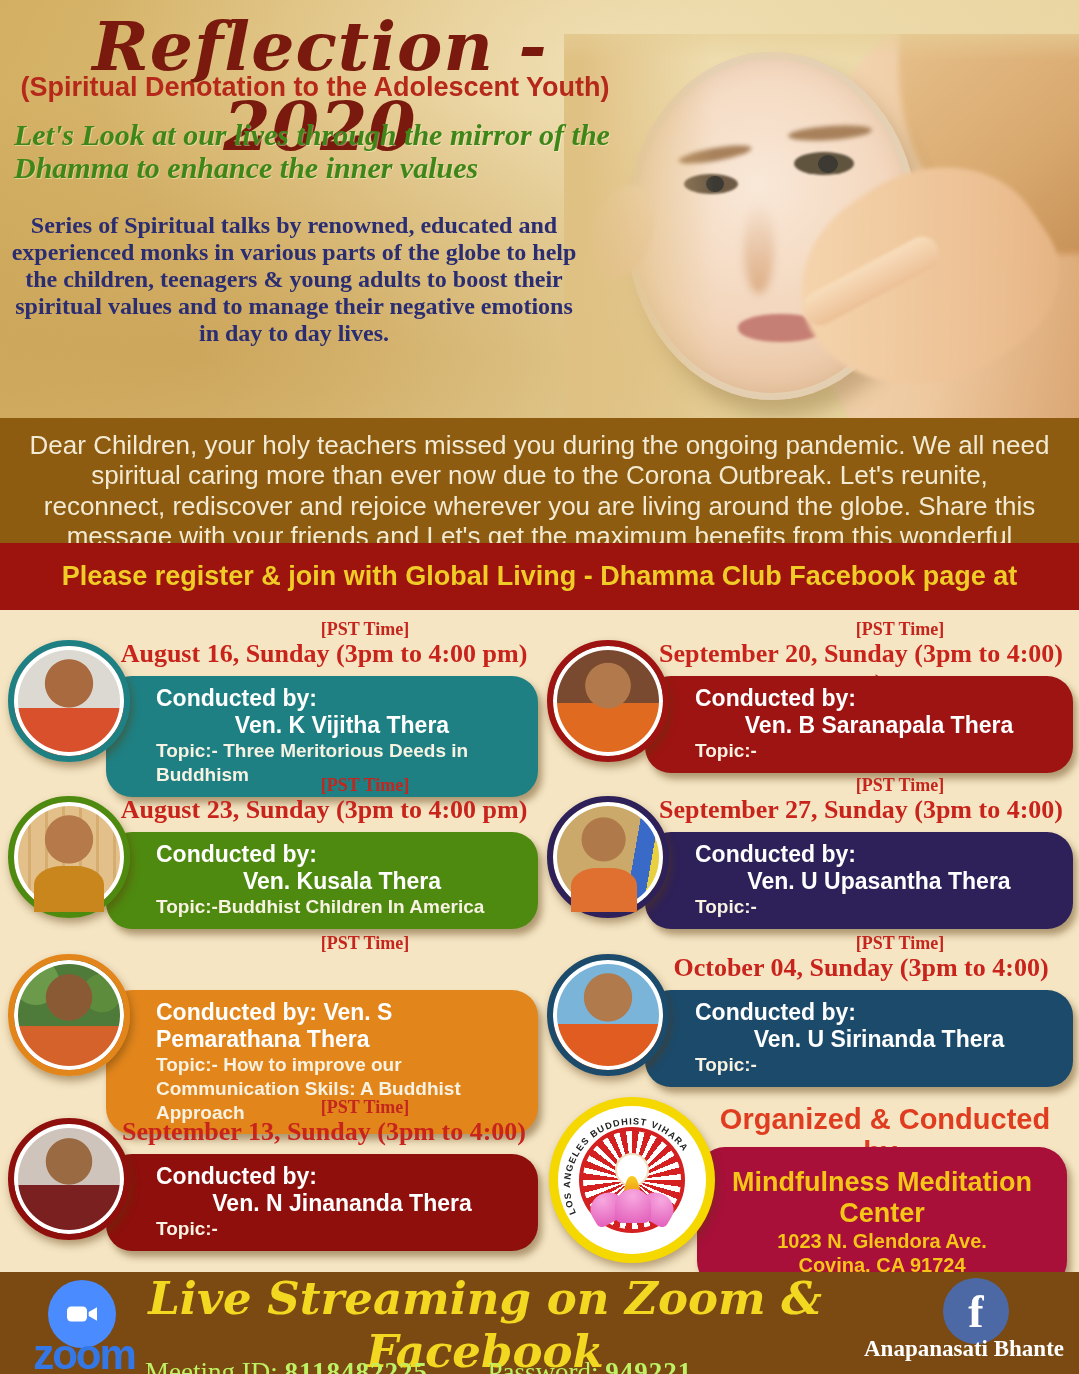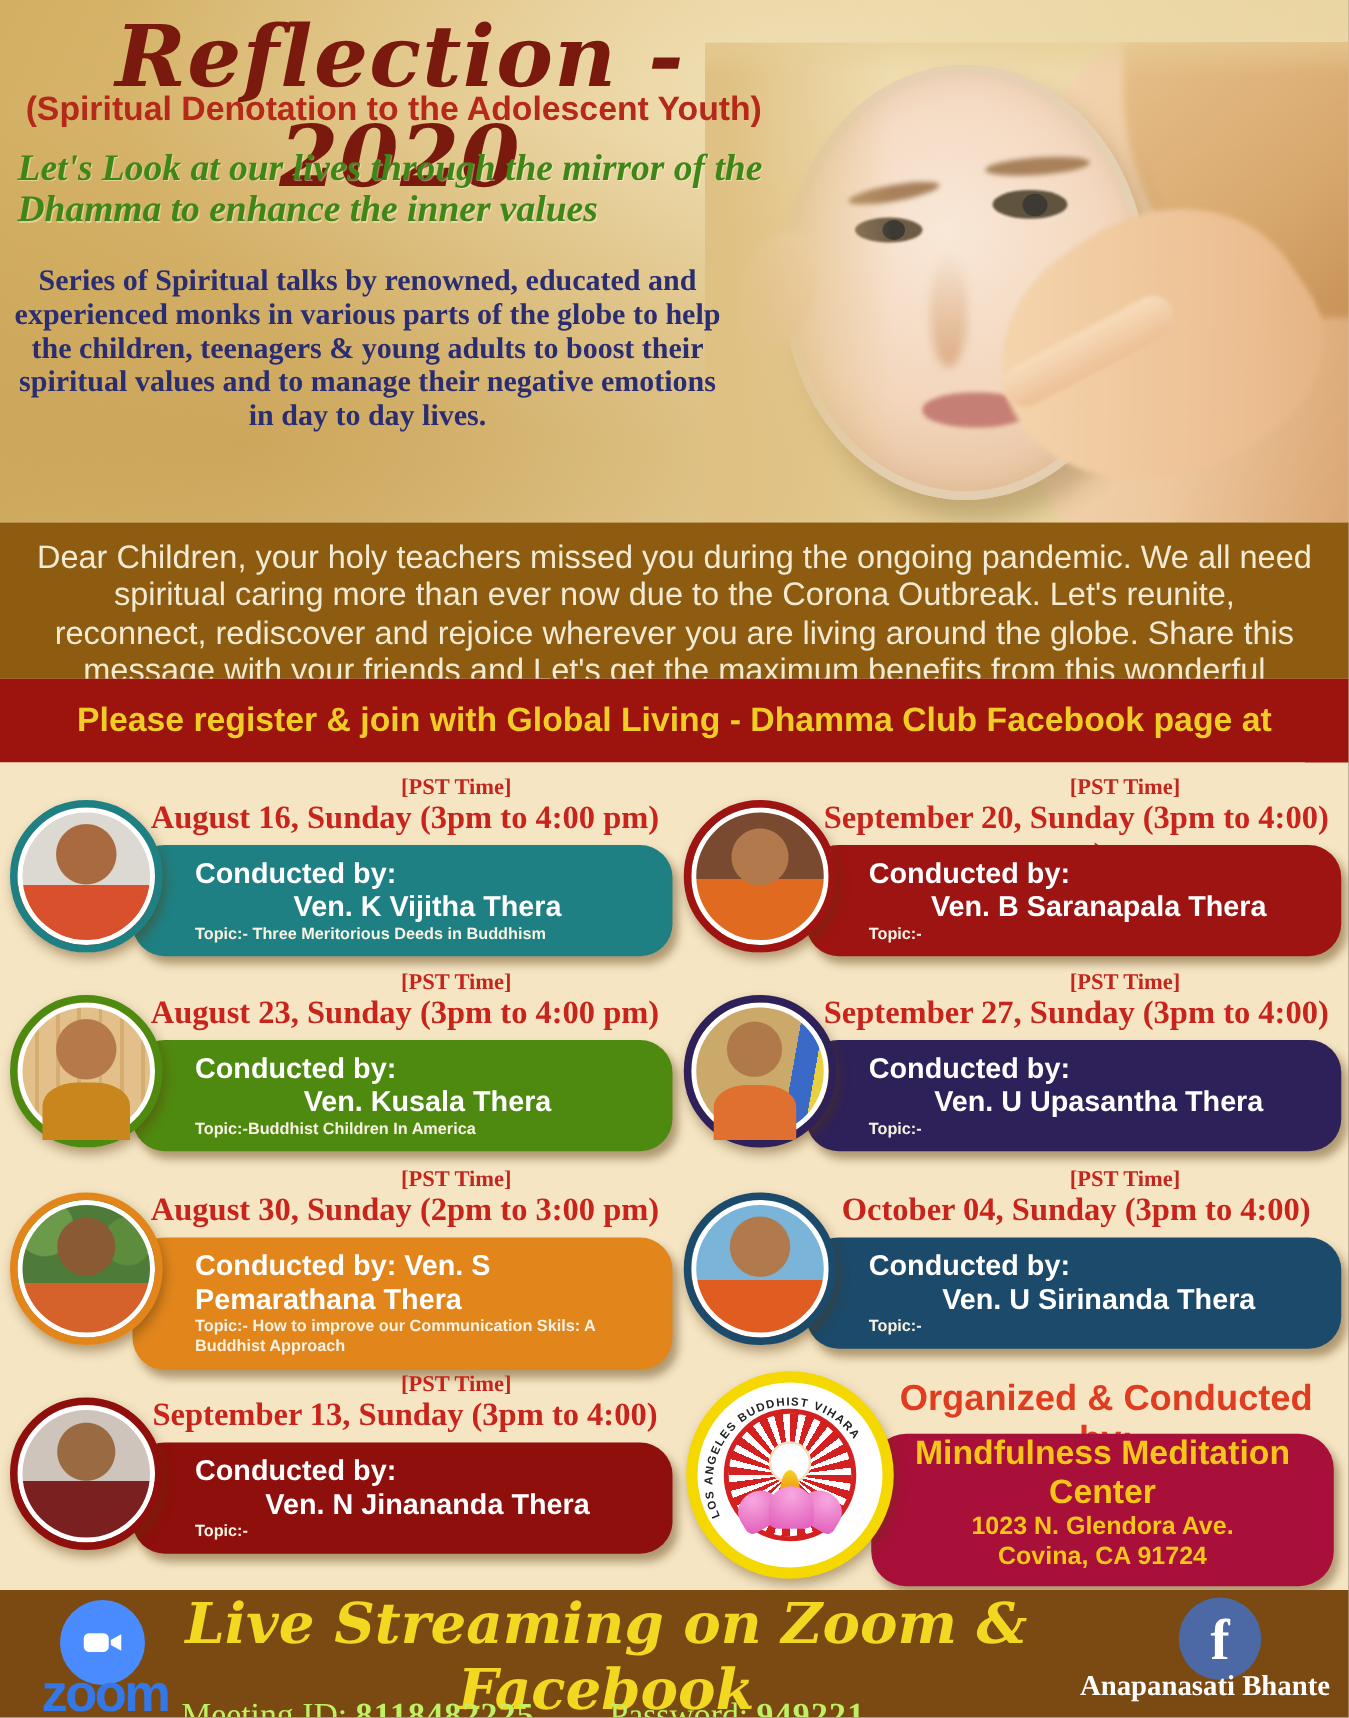--- a/index.html
+++ b/index.html
@@ -81,21 +81,21 @@
   .pst { position:absolute; top:5px; right:60px; width:230px; text-align:center;
          font-family:"Liberation Serif", serif; font-weight:bold; font-size:18px; color:#c4251d; }
   .date { position:absolute; top:25px; left:104px; right:2px; text-align:center;
           font-family:"Liberation Serif", serif; font-weight:bold; font-size:26px; color:#c8241c; }
   .box { position:absolute; top:62px; left:100px; right:2px; min-height:78px;
          border-radius:26px; background:var(--accent);
          box-shadow:4px 6px 7px rgba(90,60,15,.45); padding:9px 10px 10px 50px; }
   .cond { font-weight:bold; font-size:23px; color:#ffffff; }
   .speaker { font-weight:bold; font-size:23px; color:#ffffff; text-align:center; }
   .speaker:empty { display:none; }
-  .topic { font-weight:bold; font-size:13px; color:#f8f2e2; line-height:1.25; }
+  .topic { font-weight:bold; font-size:19px; color:#f8f2e2; line-height:1.25; }
   .photo { position:absolute; top:26px; left:2px; width:122px; height:122px; border-radius:50%;
            border:6px solid var(--accent); box-shadow:2px 5px 9px rgba(90,55,10,.45), inset 0 0 0 4px #fff; }
   .p0 { background:radial-gradient(circle at 50% 34%, #a96a40 0 26%, rgba(0,0,0,0) 27%),
         linear-gradient(180deg,#dcd8d2 56%, #d8502c 56%); }
   .p1 { background:radial-gradient(circle at 50% 34%, #b67a4a 0 26%, rgba(0,0,0,0) 27%),
         repeating-linear-gradient(90deg,#e3c08a 0 14px,#d6ad70 14px 17px); }
   .p1::after { content:""; position:absolute; left:18%; bottom:0; width:64%; height:42%;
                border-radius:40% 40% 0 0; background:#c8861d; }
   .p2 { background:radial-gradient(circle at 50% 34%, #8a5a34 0 25%, rgba(0,0,0,0) 26%),
         radial-gradient(circle at 20% 20%, #6a9a4a 0 18%, rgba(0,0,0,0) 19%),
@@ -112,21 +112,21 @@
                border-radius:40% 40% 0 0; background:#e07030; }
   .p6 { background:radial-gradient(circle at 50% 34%, #b07a4c 0 26%, rgba(0,0,0,0) 27%),
         linear-gradient(180deg,#7ab4d8 58%, #e05c20 58%); }
 
   
   .org { position:absolute; top:1095px; left:545px; width:530px; height:175px; }
   .org-heading { position:absolute; top:8px; left:150px; right:0; text-align:center;
                  font-weight:bold; font-size:29px; color:#e03c20; }
   .org-box { position:absolute; top:52px; left:152px; right:8px; border-radius:28px;
              background:#a8103a; box-shadow:4px 6px 7px rgba(90,60,15,.45);
-             text-align:center; padding:0 6px 12px; }
+             text-align:center; padding:20px 6px 12px; }
   .org-name { font-weight:bold; font-size:27px; color:#f5c518; }
   .org-addr { font-weight:bold; font-size:20px; color:#f5c518; line-height:1.2; }
   .logo { position:absolute; top:2px; left:4px; width:166px; height:166px; }
   .logo-outer { position:absolute; inset:0; border-radius:50%; background:#f5d800;
                 box-shadow:2px 5px 9px rgba(90,55,10,.4); }
   .logo-band { position:absolute; inset:9px; border-radius:50%; background:#ffffff; }
   .logo-wheel { position:absolute; inset:30px; border-radius:50%;
                 background:repeating-conic-gradient(#d42020 0 8deg, #ffffff 8deg 15deg);
                 border:4px solid #d42020; }
   .logo-hub { position:absolute; left:50%; top:40%; width:34px; height:34px; border-radius:50%;
@@ -220,21 +220,20 @@
       <div class="box">
         <div class="cond">Conducted by:</div>
         <div class="speaker">Ven. Kusala Thera</div>
         <div class="topic">Topic:-Buddhist Children In America</div>
       </div>
       <div class="photo p1"></div>
     </div>
 
     <div class="event ev-l" style="top: 318px; --accent: #e2861c;">
       <div class="pst">[PST Time]</div>
-      <div class="date">August 30, Sunday (2pm to 3:00 pm)</div>
       <div class="box">
         <div class="cond">Conducted by: Ven. S Pemarathana Thera</div>
 
         <div class="topic">Topic:- How to improve our Communication Skils: A Buddhist Approach</div>
       </div>
       <div class="photo p2"></div>
     </div>
 
     <div class="event ev-l" style="top: 482px; --accent: #8e0f0c;">
       <div class="pst">[PST Time]</div>

